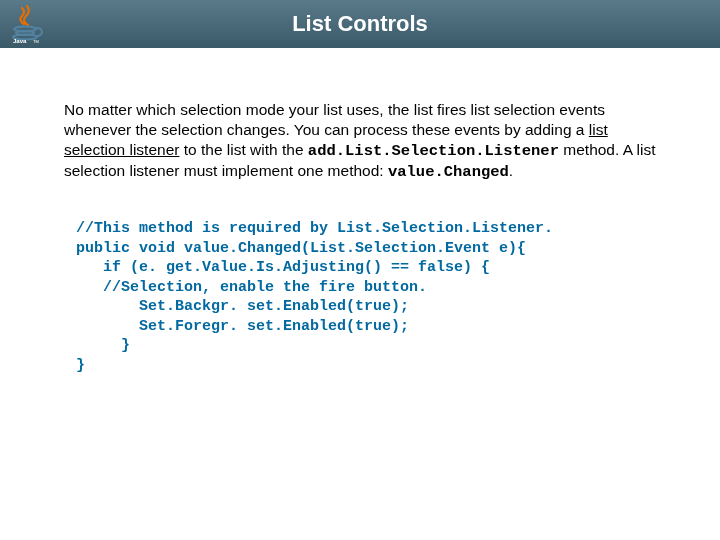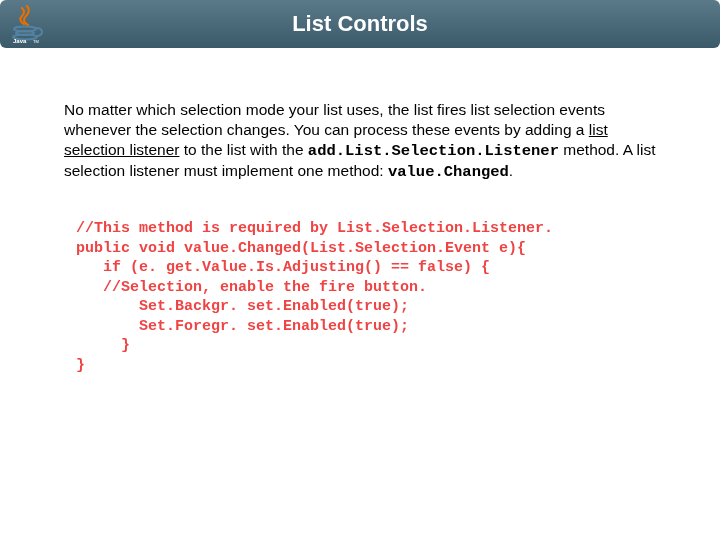--- a/index.html
+++ b/index.html
@@ -10,21 +10,20 @@
     font-family: Arial, Helvetica, sans-serif;
     overflow: hidden;
   }
   .header {
     width: 100%;
     height: 48px;
     background: linear-gradient(to bottom, #5a7a8a 0%, #4a6a7a 50%, #3a5a6a 100%);
     display: flex;
     align-items: center;
     position: relative;
-    border-radius: 6px;
   }
   .logo {
     display: flex;
     align-items: center;
     margin-left: 6px;
     gap: 2px;
   }
   .logo svg { display: block; }
   .title {
     color: #ffffff;
@@ -52,21 +51,21 @@
     margin-top: 14px;
   }
   .codeblock {
     margin-top: 36px;
     margin-left: 12px;
     font-family: "Courier New", Courier, monospace;
     font-weight: bold;
     font-size: 15px;
     line-height: 1.30;
     white-space: pre;
-    color: #ef4444;
+    color: #0369a1;
   }
 </style>
 </head>
 <body>
 
 <div class="header">
   <div class="logo">
     <svg width="46" height="40" viewBox="0 0 46 40">
       <path d="M16 4 Q20 8 16 12 Q12 16 18 20" stroke="#e76f00" stroke-width="2.2" fill="none" stroke-linecap="round"></path>
       <path d="M21 2 Q25 7 20 12 Q15 17 22 21" stroke="#e76f00" stroke-width="2.2" fill="none" stroke-linecap="round"></path>

